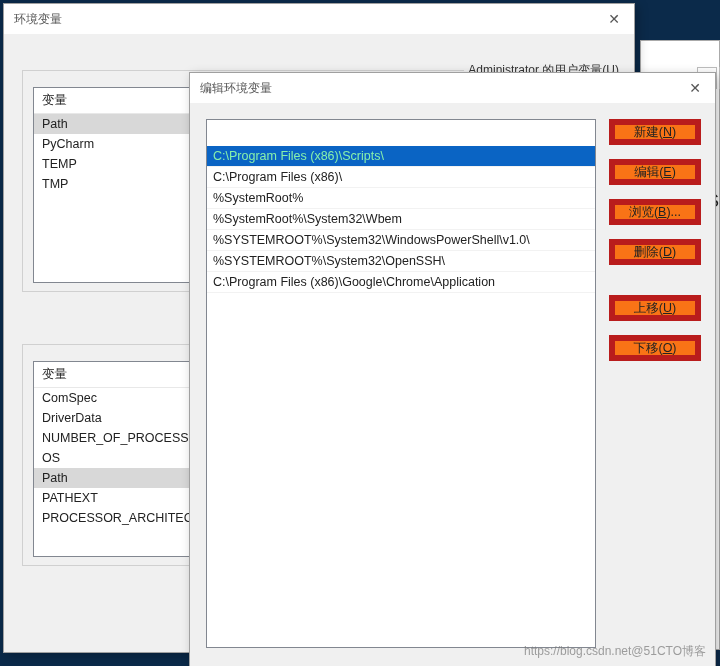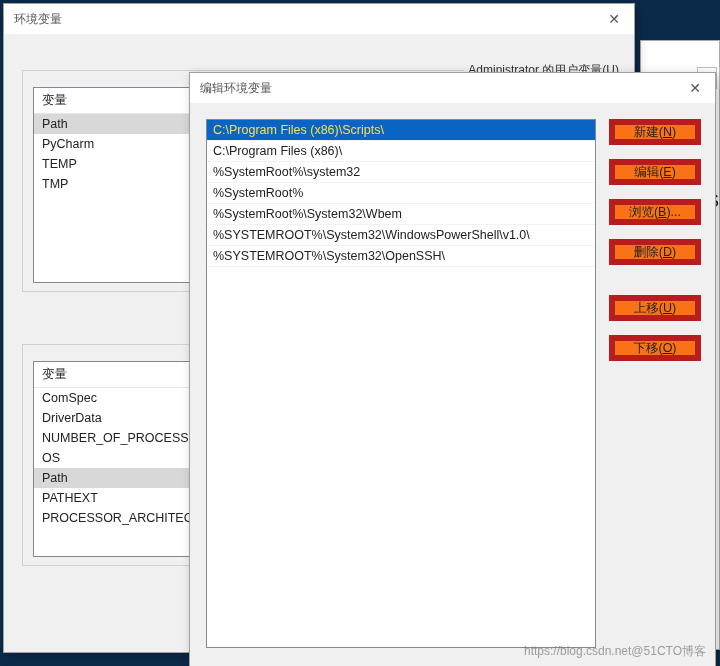--- a/index.html
+++ b/index.html
@@ -76,21 +76,21 @@
   .path-list {
     position: absolute; left: 16px; top: 46px; width: 390px; bottom: 62px;
     background: #fff; border: 1px solid #828790;
     font-size: 12.5px;
   }
   .path-row {
     padding: 3px 6px; color: #222;
     white-space: nowrap; overflow: hidden; text-overflow: ellipsis;
     border-bottom: 1px solid #f2f2f2;
   }
-  .path-row.selected { background: #0a64c4; color: #fde047; }
+  .path-row.selected { background: #0a64c4; color: #86efac; margin-top: 26px; }
 
   .side-buttons {
     position: absolute; right: 14px; top: 46px; width: 92px;
     display: flex; flex-direction: column;
   }
   .side-buttons .btn { width: 92px; }
   .gap-small { height: 14px; }
   .gap-large { height: 30px; }
 
   .edit-btn-row {
@@ -169,25 +169,25 @@
 
 <div class="win" id="edit-win">
   <div class="titlebar">
     <span>编辑环境变量</span>
     <span class="close-x">✕</span>
   </div>
 
   <div class="path-list" id="path-list">
       <div class="path-row selected">C:\Program Files (x86)\Scripts\</div>
       <div class="path-row">C:\Program Files (x86)\</div>
-      <div class="path-row">%SystemRoot%\system32</div>
       <div class="path-row">%SystemRoot%</div>
       <div class="path-row">%SystemRoot%\System32\Wbem</div>
       <div class="path-row">%SYSTEMROOT%\System32\WindowsPowerShell\v1.0\</div>
       <div class="path-row">%SYSTEMROOT%\System32\OpenSSH\</div>
+      <div class="path-row">C:\Program Files (x86)\Google\Chrome\Application</div>
     </div>
 
   <div class="side-buttons">
     <div class="btn">
         <span>新建(<span class="u">N</span>)</span>
       </div>
     <div class="gap-small"></div>
     <div class="btn">
         <span>编辑(<span class="u">E</span>)</span>
       </div>

